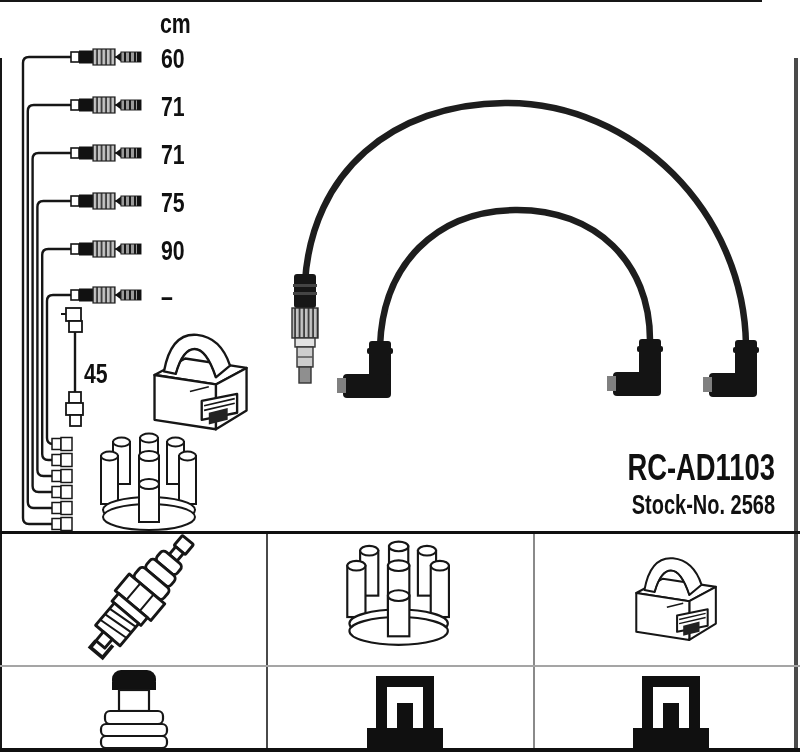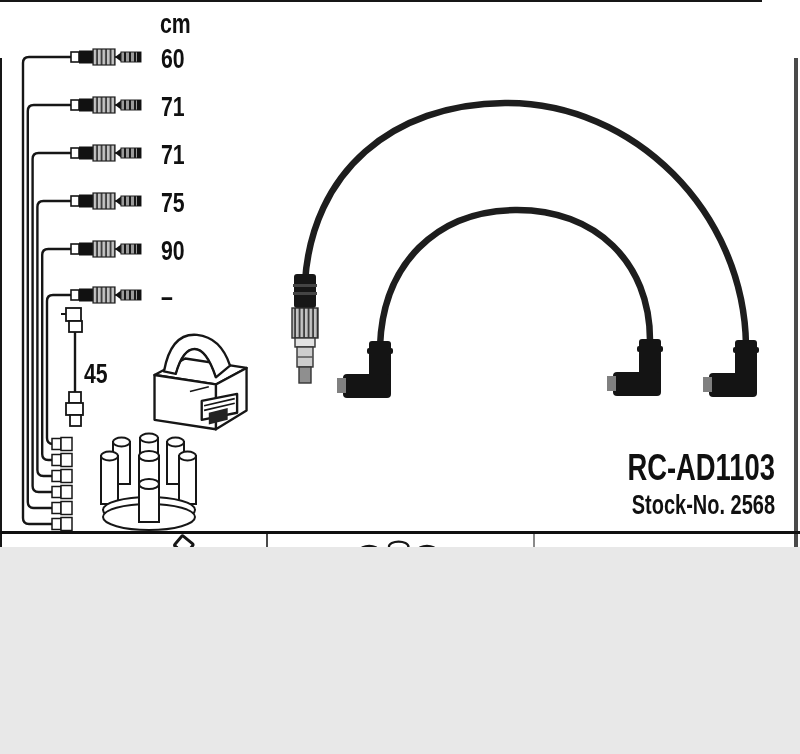--- a/index.html
+++ b/index.html
@@ -1,16 +1,16 @@
 <!DOCTYPE html>
 <html><head>
 <meta charset="utf-8">
 <style>
   html,body{margin:0;padding:0;background:#e8e8e8;}
-  #stage{position:relative;width:800px;height:547px;background:#ffffff;overflow:hidden;
+  #stage{position:relative;width:800px;height:754px;background:#ffffff;overflow:hidden;
          font-family:"Liberation Sans",sans-serif;}
   .lbl{position:absolute;font-weight:bold;color:#101010;white-space:nowrap;
        transform:scaleX(.76);transform-origin:0 0;line-height:1;}
   .lbl.right{transform:scaleX(.74);transform-origin:100% 0;text-align:right;}
   .len{font-size:28px;left:161px;width:60px;}
   .edge{position:absolute;background:#161616;}
   
   #legend{position:absolute;left:0;top:531px;width:800px;height:221px;box-sizing:border-box;
           border-top:3px solid #101010;border-bottom:4px solid #101010;}
   .vdiv{position:absolute;top:0;bottom:0;width:2px;}

